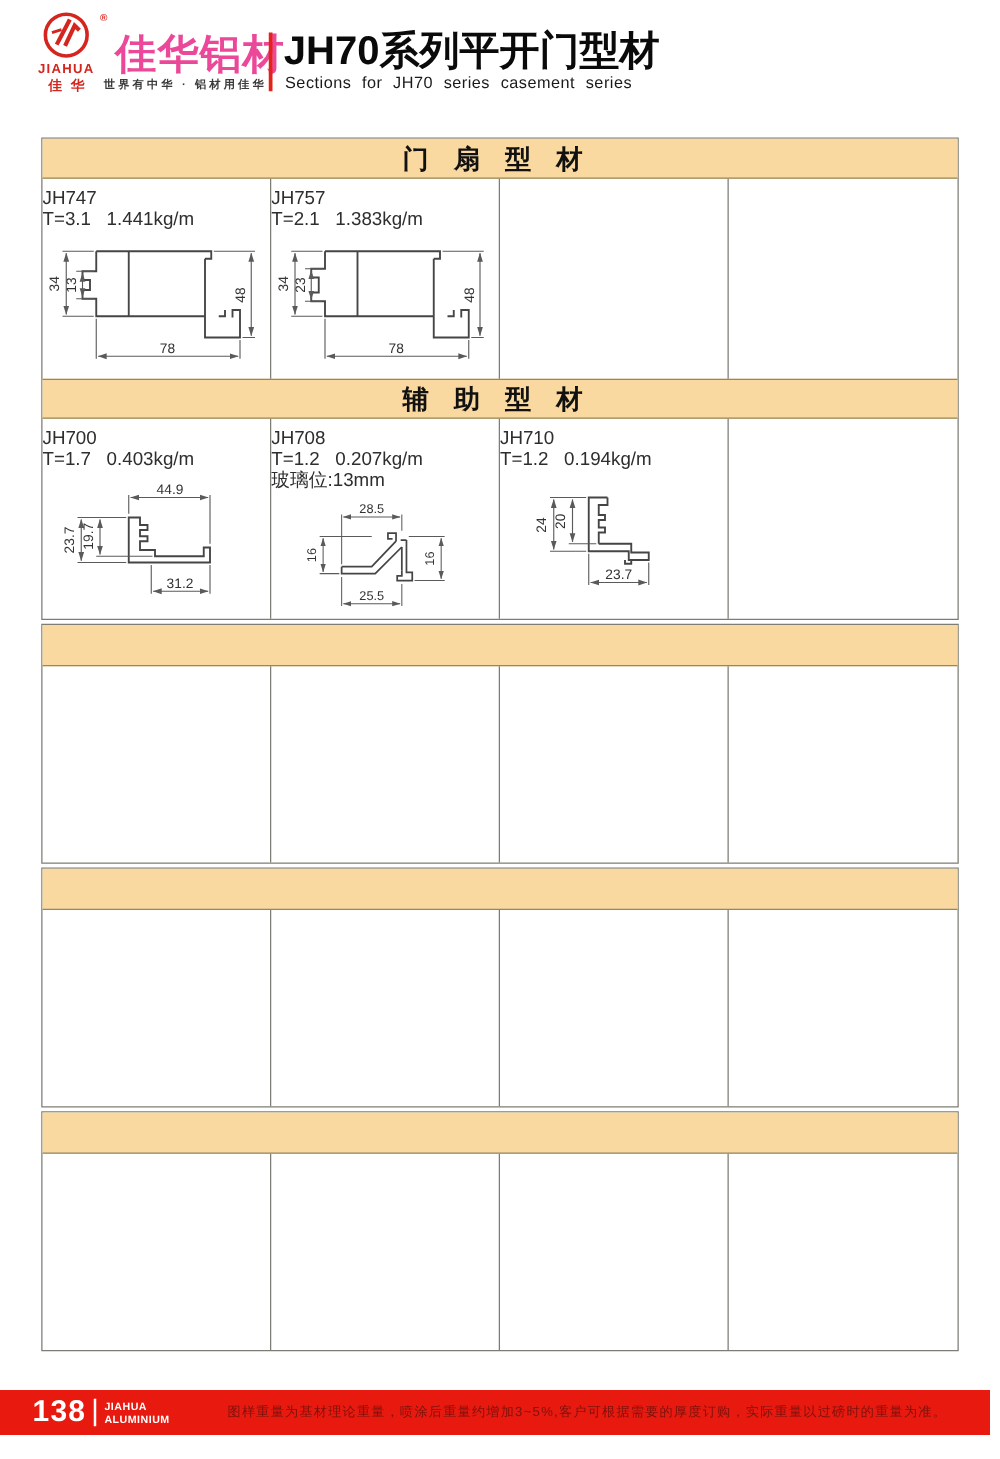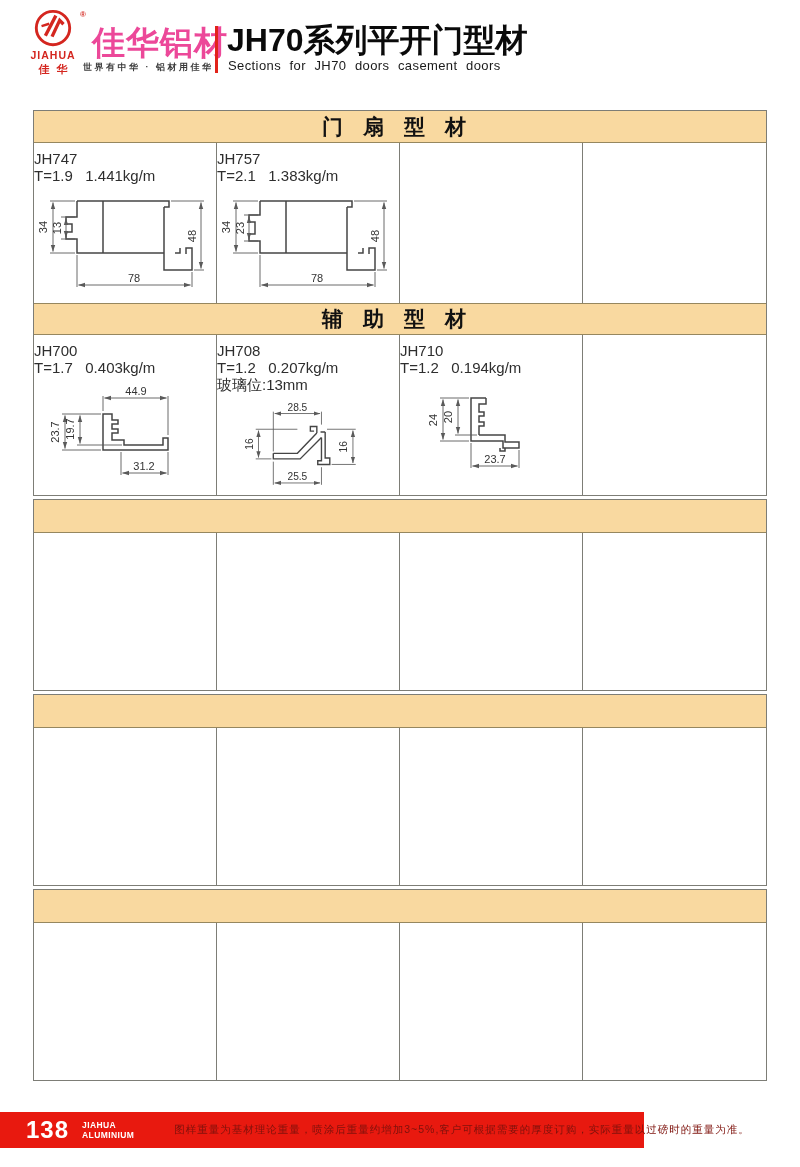--- a/index.html
+++ b/index.html
@@ -36,21 +36,21 @@
   .spec { font-size:15px; color:#2e2e2e; line-height:17px; white-space:pre; }
   .gnote { font-size:15px; color:#2e2e2e; line-height:17px; }
   .draw { display:block; margin:2px auto 0; }
 
   
   .pl { fill:none; stroke:#454545; stroke-width:1.5; stroke-linejoin:miter; }
   .dl { fill:none; stroke:#5a5a5a; stroke-width:0.9; }
   .dt { font-size:11px; fill:#333; text-anchor:middle; font-family:"Liberation Sans",sans-serif; }
 
   
-  .ftr { position:absolute; left:0; top:1112px; width:644px; height:36px; background:#e8190f; display:flex; align-items:center; }
+  .ftr { position:absolute; left:0; top:1112px; width:792px; height:36px; background:#e8190f; display:flex; align-items:center; }
   .ftr .pg { font-size:24px; font-weight:bold; color:#fff; margin-left:26px; letter-spacing:1px; }
   .ftr .vline { width:1.5px; height:22px; background:#fff; margin:0 7px 0 6px; }
   .ftr .brand { color:#fff; font-size:8.5px; line-height:1.2; letter-spacing:0.4px; font-weight:bold; }
   .ftr .note { flex:1; text-align:center; font-size:10.5px; font-weight:normal; color:#7e120c; letter-spacing:1px; white-space:nowrap; padding:0 28px 0 40px; }
 </style>
 </head>
 <body>
 
 <svg width="0" height="0" style="position:absolute">
   <defs>
@@ -69,32 +69,32 @@
       <path d="M21,30 L29,13 L33,17" stroke="#d4261f" stroke-width="3.5" fill="none"></path>
       <path d="M10,19 L18,16.5" stroke="#d4261f" stroke-width="2.5" fill="none"></path>
     </svg>
     <div class="en">JIAHUA</div>
     <div class="cn">佳华</div>
   </div>
   <div class="company">佳华铝材</div>
   <div class="slogan">世界有中华 · 铝材用佳华</div>
   <div class="hdr-div"></div>
   <div class="series-title">JH70系列平开门型材</div>
-  <div class="series-sub">Sections for JH70 doors casement doors</div>
+  <div class="series-sub">Sections for JH70 series casement series</div>
 </div>
 
 <div class="tbl">
 
   <div class="sec">
     <div class="band">门扇型材</div>
 
     <div class="row r-main">
       <div class="cell">
         <div class="code">JH747</div>
-        <div class="spec">T=1.9   1.441kg/m</div>
+        <div class="spec">T=3.1   1.441kg/m</div>
         <svg class="draw" viewBox="0 0 180 112" width="180" height="112">
           <g>
             <path class="pl" d="M42,15 H134 V21 H129"></path>
             <path class="pl" d="M129,21 V84 H157 V62 H151 V68"></path>
             <path class="pl" d="M145,62 V67 H140"></path>
             <path class="pl" d="M42,15 V31 H31 V38 H37 V46 H31 V53 H42 V67 H129"></path>
             <path class="pl" d="M68,15 V67"></path>
           </g>
           <g>
             <path class="dl" d="M40,15 H15 M40,67 H15"></path>

